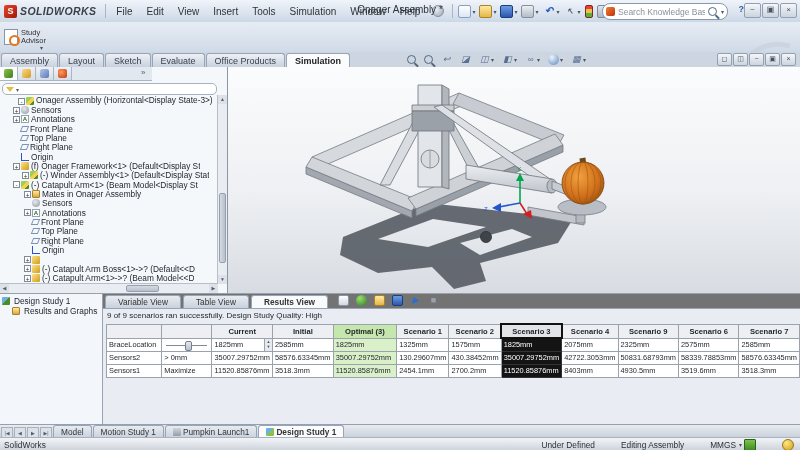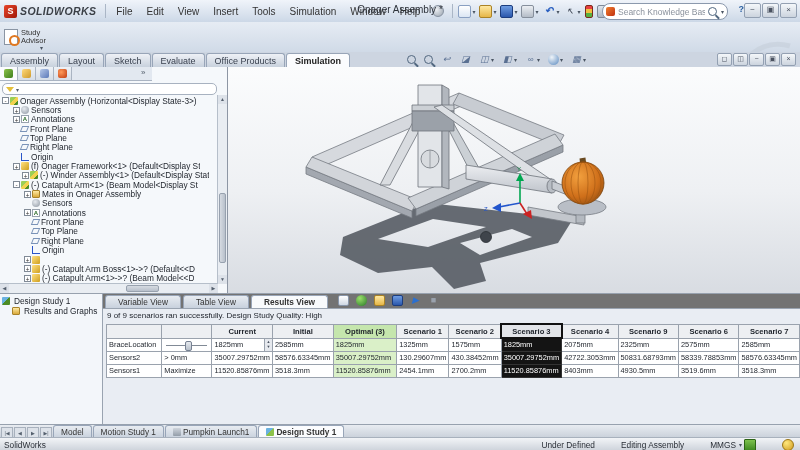--- a/index.html
+++ b/index.html
@@ -331,21 +331,21 @@
         <span class="ptab">
           <span class="ti ti-dimxpertmanager"></span>
         </span>
       </div>
     <span id="ptab-more">»</span>
     <div id="filter-row">
       <span id="funnel"></span>
       <span id="filter-caret">▾</span>
     </div>
     <div id="tree">
-        <div class="trow" style="padding-left: 2px;">
+        <div class="trow" style="padding-left: 18px; align-items: flex-end;">
           <span class="texp">-</span>
           <span class="tico tico-assembly"></span>
           <span class="tlabel">Onager Assembly  (Horizontal&lt;Display State-3&gt;)</span>
         </div>
         <div class="trow" style="padding-left: 13px;">
           <span class="texp">+</span>
           <span class="tico tico-sensors"></span>
           <span class="tlabel">Sensors</span>
         </div>
         <div class="trow" style="padding-left: 13px;">

